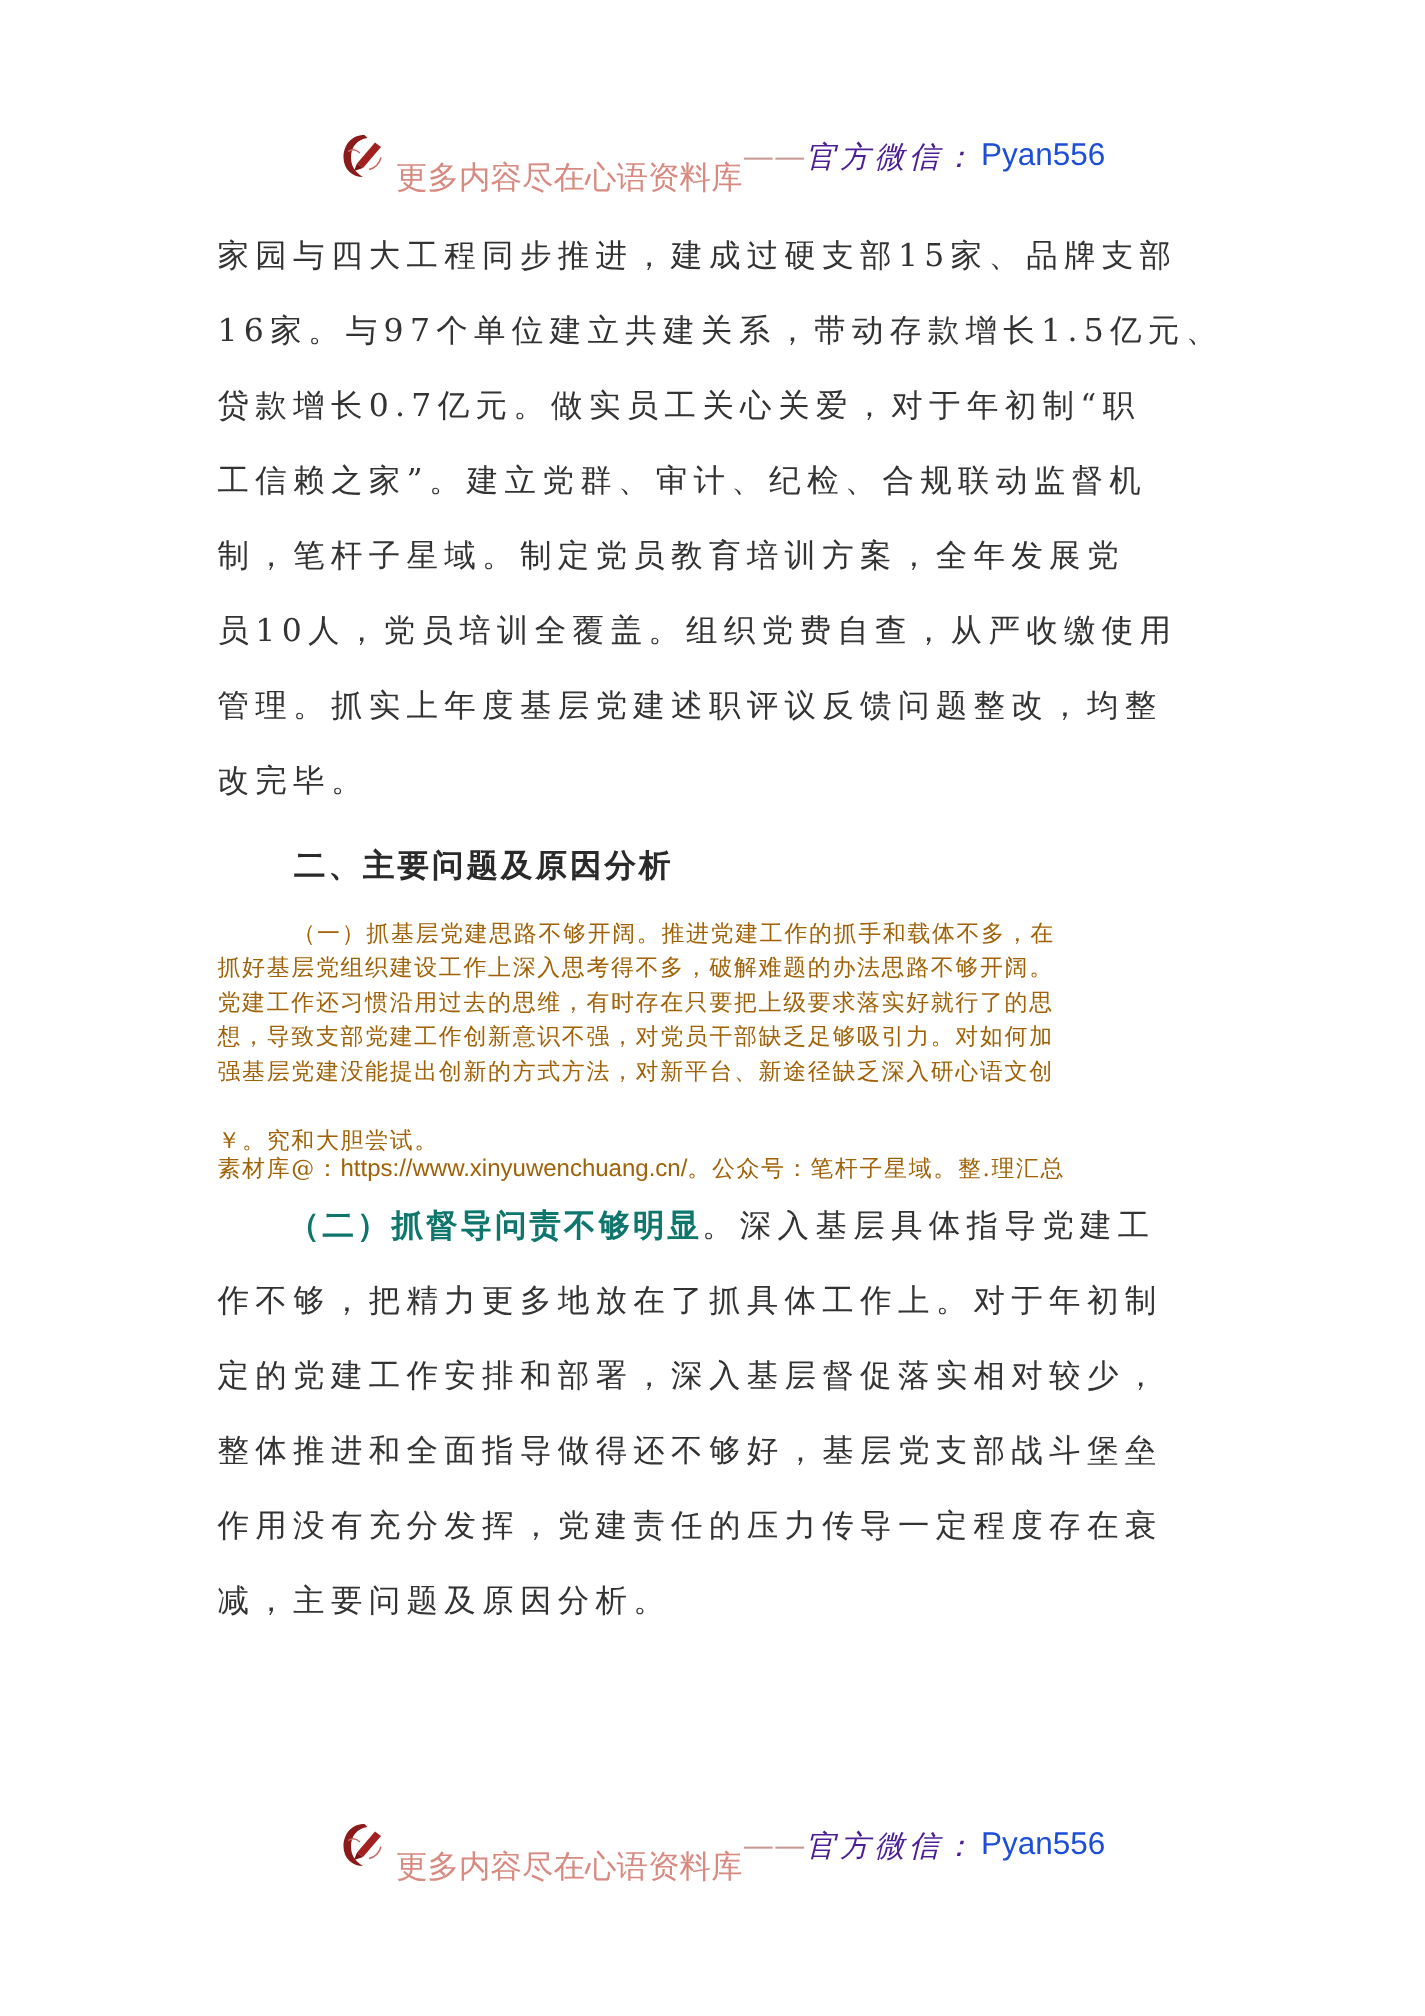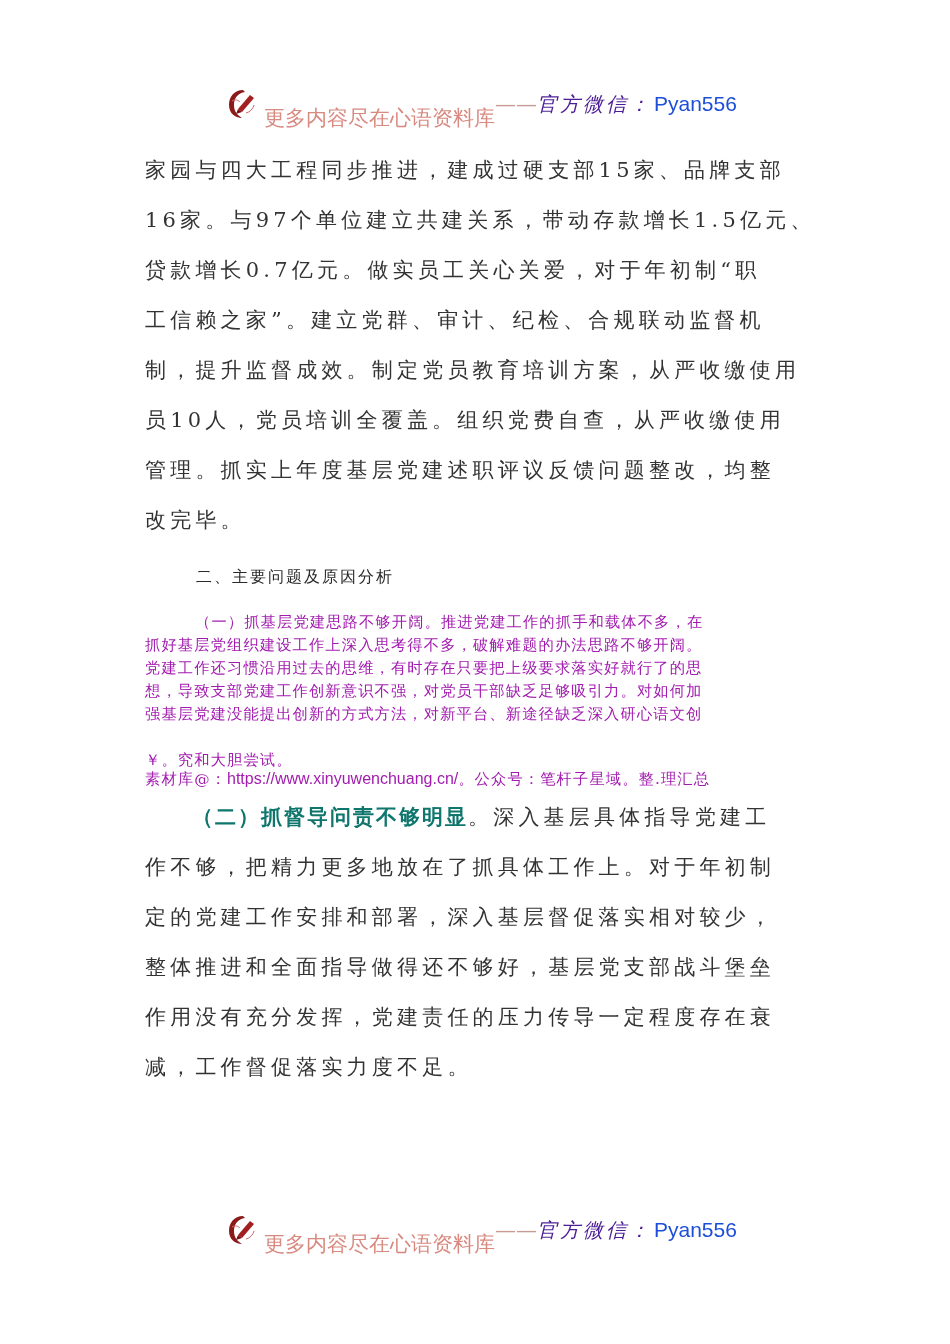--- a/index.html
+++ b/index.html
@@ -65,36 +65,36 @@
     letter-spacing: 4.2px;
     white-space: nowrap;
     color: #333;
     font-family: "DejaVu Serif", "Liberation Serif", serif;
     font-weight: 300;
   }
   .heading {
     position: absolute;
     left: 196px;
     top: 562px;
-    font-size: 16px;
+    font-size: 21px;
     line-height: 30px;
-    font-weight: normal;
+    font-weight: bold;
     letter-spacing: 2px;
     color: #2a2a2a;
     font-family: "DejaVu Sans", "Liberation Sans", sans-serif;
     white-space: nowrap;
   }
   .small-line {
     position: absolute;
     left: 145px;
     font-size: 15.3px;
     line-height: 22px;
     letter-spacing: 1.1px;
     white-space: nowrap;
-    color: #a21caf;
+    color: #a16207;
     font-family: "DejaVu Serif", "Liberation Serif", serif;
   }
   .small-line .url {
     font-family: "Liberation Sans", "DejaVu Sans", sans-serif;
     letter-spacing: 0;
     font-size: 16px;
   }
   .bold-lead {
     font-weight: bold;
     font-family: "DejaVu Sans", "Liberation Sans", sans-serif;
@@ -117,21 +117,21 @@
   <span class="wm-dash">——</span>
   <span class="wm-sub">官方微信：</span>
   <span class="wm-id">Pyan556</span>
 </div>
 
 <div>
   <div class="body-line" style="top:155px">家园与四大工程同步推进，建成过硬支部15家、品牌支部</div>
   <div class="body-line" style="top:205px">16家。与97个单位建立共建关系，带动存款增长1.5亿元、</div>
   <div class="body-line" style="top:255px">贷款增长0.7亿元。做实员工关心关爱，对于年初制“职</div>
   <div class="body-line" style="top:305px">工信赖之家”。建立党群、审计、纪检、合规联动监督机</div>
-  <div class="body-line" style="top:355px">制，提升监督成效。制定党员教育培训方案，从严收缴使用</div>
+  <div class="body-line" style="top:355px">制，笔杆子星域。制定党员教育培训方案，全年发展党</div>
   <div class="body-line" style="top:405px">员10人，党员培训全覆盖。组织党费自查，从严收缴使用</div>
   <div class="body-line" style="top:455px">管理。抓实上年度基层党建述职评议反馈问题整改，均整</div>
   <div class="body-line" style="top:505px">改完毕。</div>
 </div>
 
 <div class="heading">二、主要问题及原因分析</div>
 
 <div>
   <div class="small-line" style="top:611px; left:195px">（一）抓基层党建思路不够开阔。推进党建工作的抓手和载体不多，在</div>
   <div class="small-line" style="top:634px">抓好基层党组织建设工作上深入思考得不多，破解难题的办法思路不够开阔。</div>
@@ -145,21 +145,21 @@
 </div>
 
 <div>
   <div class="body-line" style="top:802px; left:192px">
     <span class="bold-lead">（二）抓督导问责不够明显</span><span>。深入基层具体指导党建工</span>
   </div>
   <div class="body-line" style="top:852px">作不够，把精力更多地放在了抓具体工作上。对于年初制</div>
   <div class="body-line" style="top:902px">定的党建工作安排和部署，深入基层督促落实相对较少，</div>
   <div class="body-line" style="top:952px">整体推进和全面指导做得还不够好，基层党支部战斗堡垒</div>
   <div class="body-line" style="top:1002px">作用没有充分发挥，党建责任的压力传导一定程度存在衰</div>
-  <div class="body-line" style="top:1052px">减，工作督促落实力度不足。</div>
+  <div class="body-line" style="top:1052px">减，主要问题及原因分析。</div>
 </div>
 
 <div class="watermark bottom">
   <svg class="wm-logo" viewBox="0 0 34 34">
     <path d="M17 3 C8 3 3 10 3 18 C3 26 9 31 16 31 C11 28 8 24 8 18 C8 11 12 6 19 5 Z" fill="#8b1a1a"></path>
     <path d="M12 22 L24 8 L28 11 L16 25 Z" fill="#a32020"></path>
     <path d="M12 22 L10 27 L16 25 Z" fill="#7a1010"></path>
     <path d="M6 14 C9 12 12 13 14 15" stroke="#c96b6b" stroke-width="1" fill="none"></path>
     <path d="M20 26 C24 25 27 22 28 18" stroke="#c96b6b" stroke-width="1" fill="none"></path>
   </svg>

